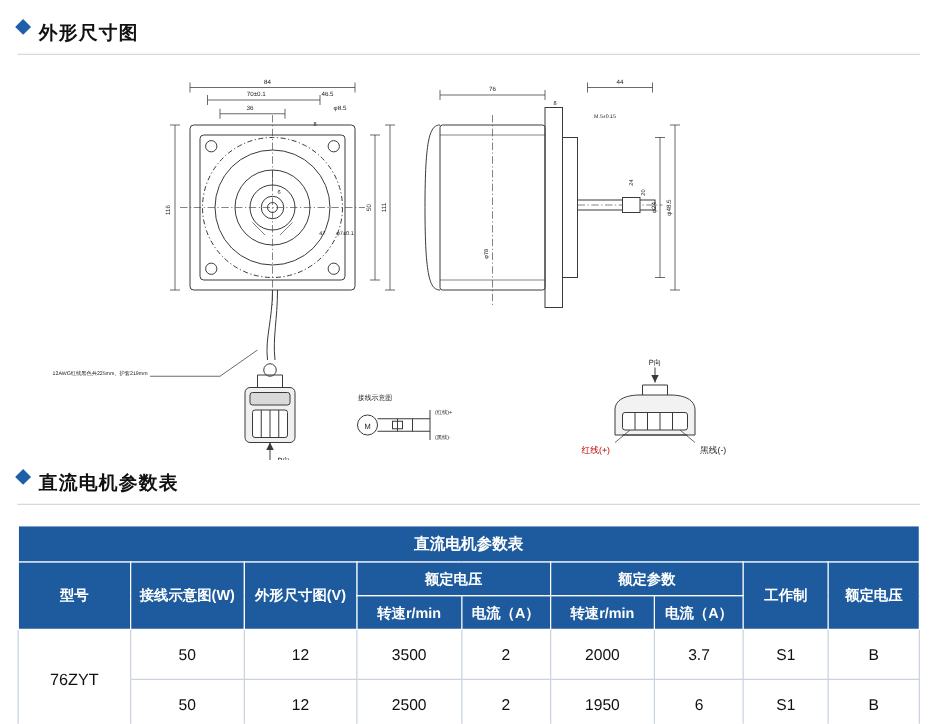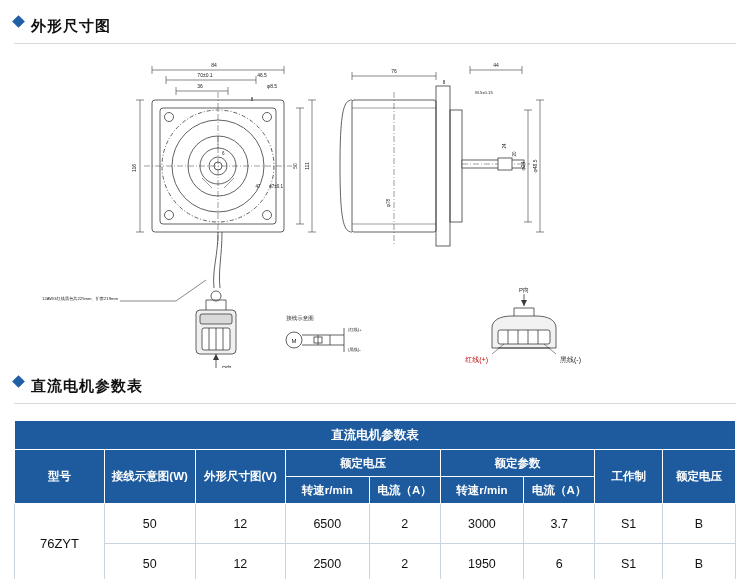--- a/index.html
+++ b/index.html
@@ -263,23 +263,23 @@
         <th style="width:72px">电流（A）</th>
         <th style="width:86px">转速r/min</th>
         <th style="width:72px">电流（A）</th>
       </tr>
     </thead>
     <tbody>
       <tr>
         <td rowspan="2" class="model">76ZYT</td>
         <td>50</td>
         <td>12</td>
-        <td>6500</td>
+        <td>3500</td>
         <td>2</td>
-        <td>3000</td>
+        <td>2000</td>
         <td>3.7</td>
         <td>S1</td>
         <td>B</td>
       </tr>
       <tr>
         <td>50</td>
         <td>12</td>
         <td>2500</td>
         <td>2</td>
         <td>1950</td>

